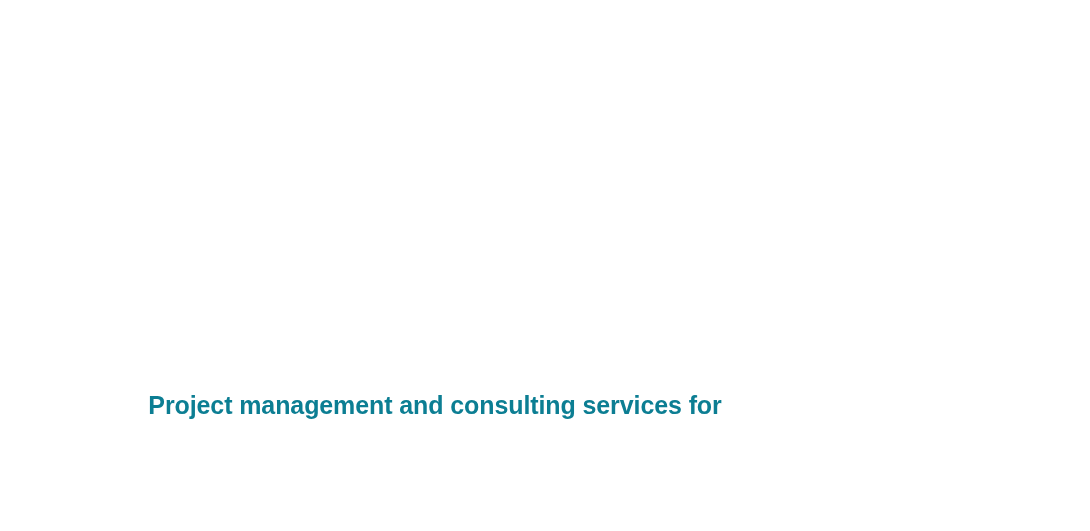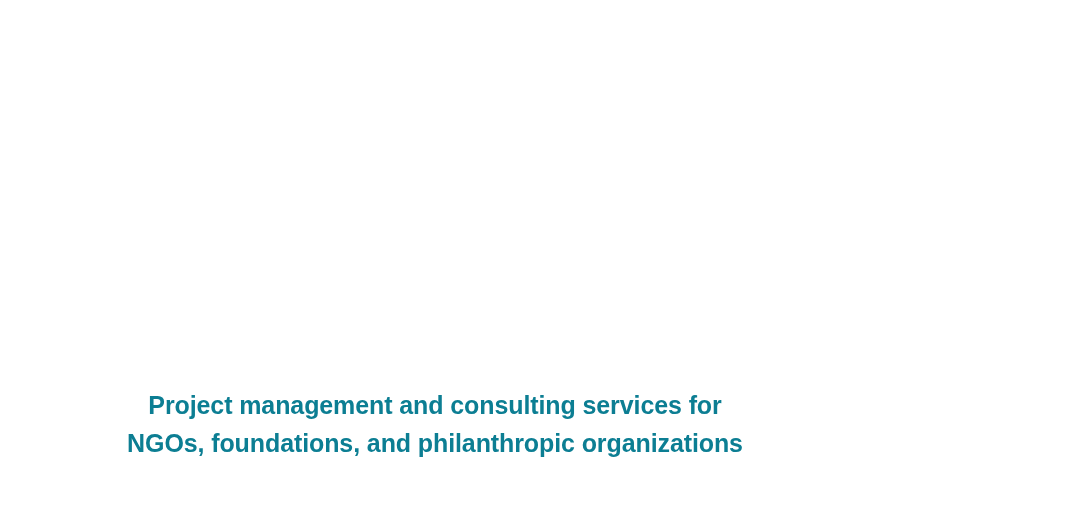--- a/index.html
+++ b/index.html
@@ -182,16 +182,15 @@
   <div class="headline">
 
     <div class="hl-line hl-line--one ripple-fill"><span class="hl-squeeze-one">WE FOCUS ON</span></div>
 
     <div class="hl-line hl-line--two ripple-fill"><span class="hl-squeeze-two">IMPACT</span></div>
 
   </div>
 
   <div class="subhead">
     <p class="subhead-line">Project management and consulting services for</p>
-    <p class="subhead-line">NGOs, foundations, and philanthropic organizations</p>
   </div>
 
 </div>
 
 </body></html>

